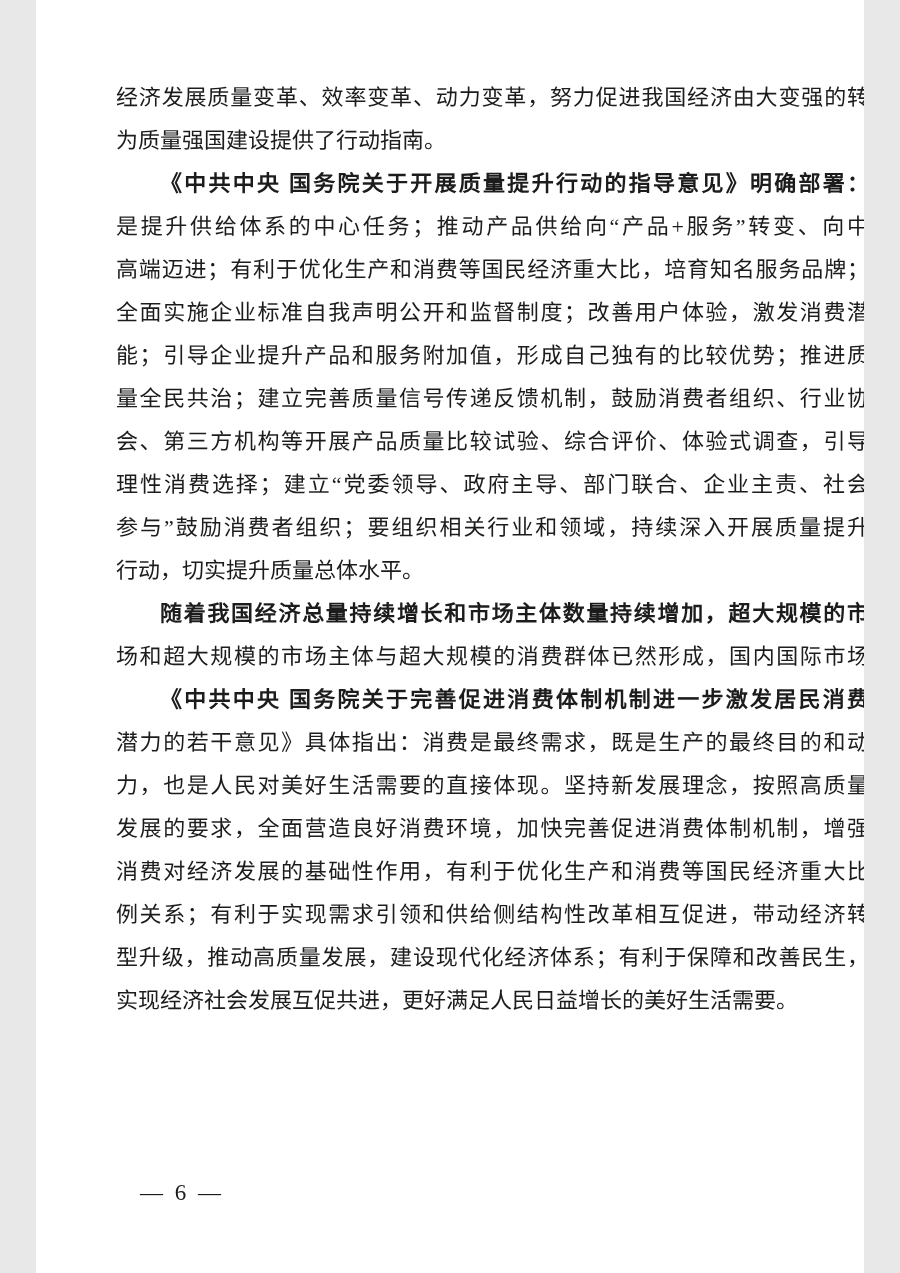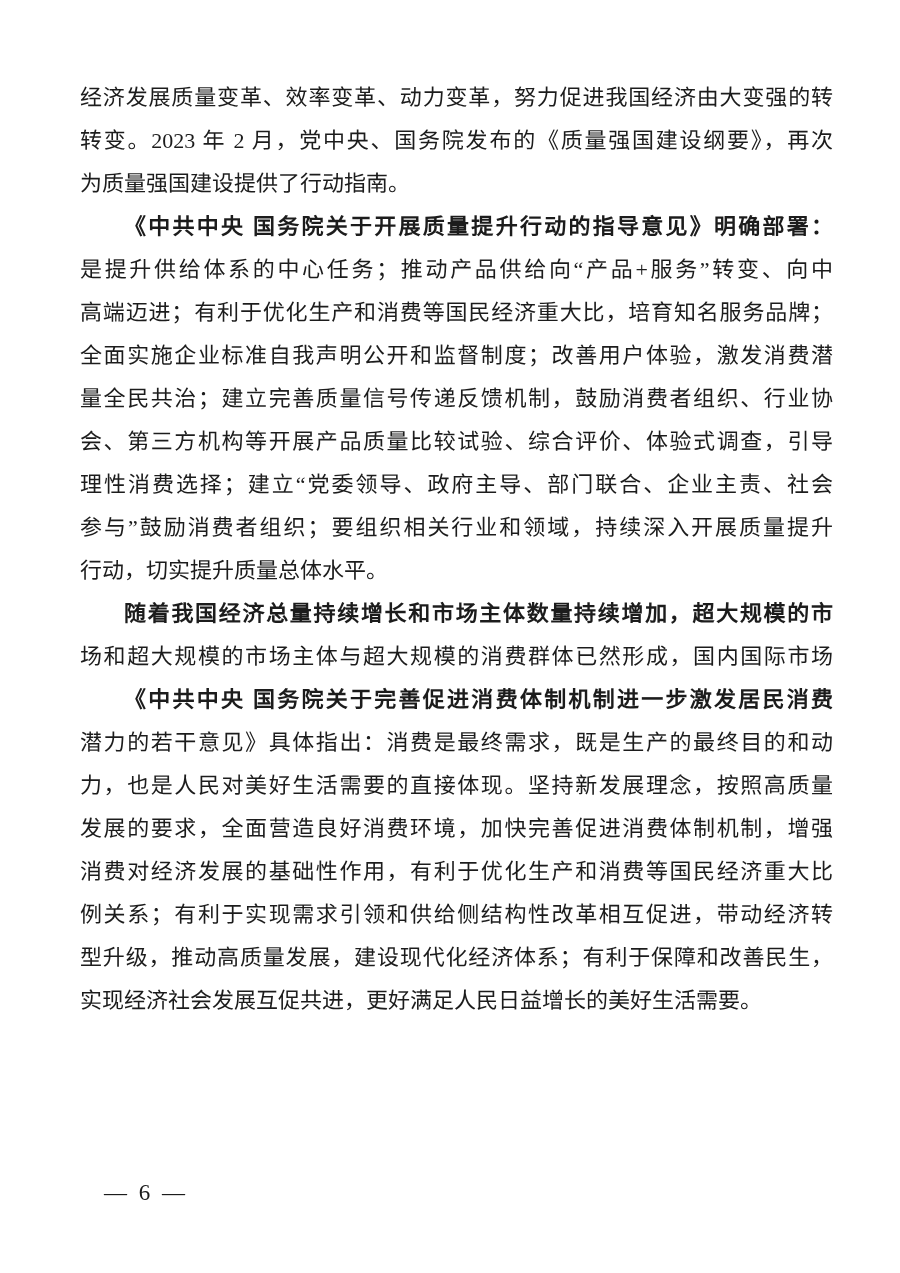--- a/index.html
+++ b/index.html
@@ -2,21 +2,21 @@
 <html lang="zh-CN"><head>
 <meta charset="utf-8">
 <style>
   html, body {
     margin: 0;
     padding: 0;
     background: #e8e8e8;
   }
   .page {
     position: relative;
-    width: 900px;
+    width: 828px;
     height: 1273px;
     margin: 0 auto;
     background: #ffffff;
     overflow: hidden;
     font-family: "Liberation Serif", "DejaVu Serif", serif;
   }
   .body-text {
     position: absolute;
     left: 80px;
     top: 76px;
@@ -53,28 +53,28 @@
     word-spacing: 6px;
   }
 </style>
 </head>
 <body>
 
 <div class="page" style="background: rgb(255, 255, 255); color: rgb(28, 28, 28);">
   <div class="body-text">
       <div class="paragraph">
         <div class="line">经济发展质量变革、效率变革、动力变革，努力促进我国经济由大变强的转</div>
-        <div class="line">转变。2023 年 2 月，党中央、国务院发布的《质量强国建设纲要》，再次</div>
         <div class="line para-end">为质量强国建设提供了行动指南。</div>
       </div>
       <div class="paragraph">
         <div class="line indented">《中共中央 国务院关于开展质量提升行动的指导意见》明确部署：</div>
         <div class="line">是提升供给体系的中心任务；推动产品供给向“产品+服务”转变、向中</div>
         <div class="line">高端迈进；有利于优化生产和消费等国民经济重大比，培育知名服务品牌；</div>
         <div class="line">全面实施企业标准自我声明公开和监督制度；改善用户体验，激发消费潜</div>
+        <div class="line">能；引导企业提升产品和服务附加值，形成自己独有的比较优势；推进质</div>
         <div class="line">量全民共治；建立完善质量信号传递反馈机制，鼓励消费者组织、行业协</div>
         <div class="line">会、第三方机构等开展产品质量比较试验、综合评价、体验式调查，引导</div>
         <div class="line">理性消费选择；建立“党委领导、政府主导、部门联合、企业主责、社会</div>
         <div class="line">参与”鼓励消费者组织；要组织相关行业和领域，持续深入开展质量提升</div>
         <div class="line para-end">行动，切实提升质量总体水平。</div>
       </div>
       <div class="paragraph">
         <div class="line indented">随着我国经济总量持续增长和市场主体数量持续增加，超大规模的市</div>
         <div class="line">场和超大规模的市场主体与超大规模的消费群体已然形成，国内国际市场</div>
       </div>

